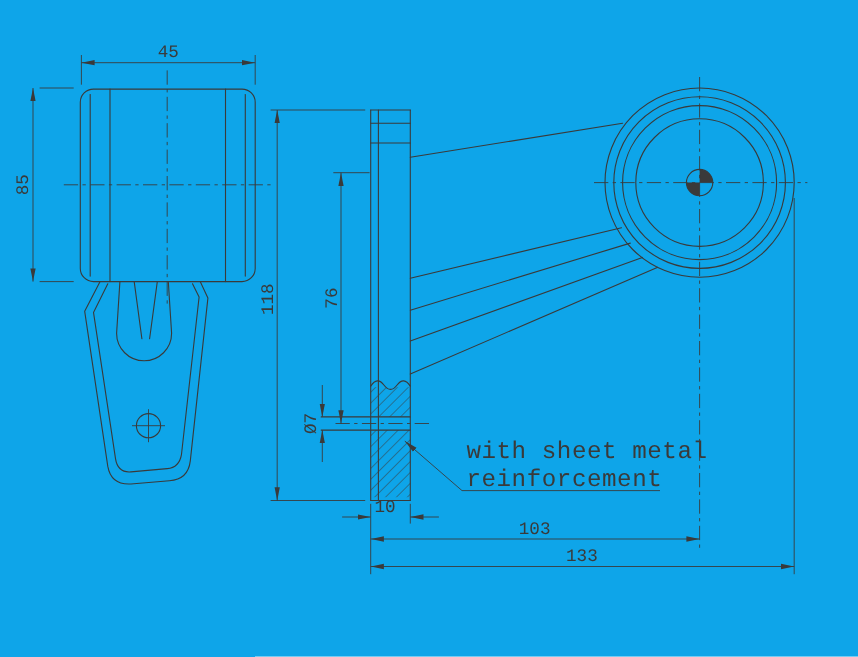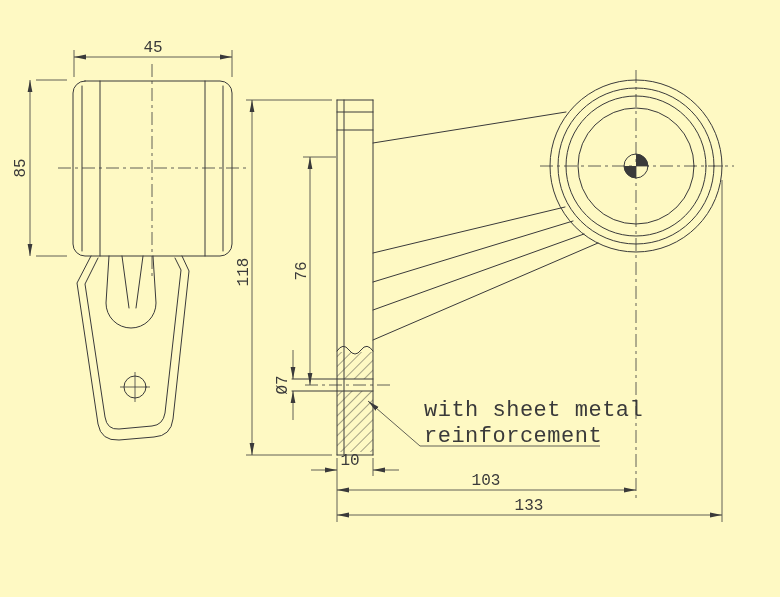--- a/index.html
+++ b/index.html
@@ -4,21 +4,21 @@
 <style>
   html, body {
     margin: 0;
     padding: 0;
     background: #ffffff;
   }
   .stage {
     position: relative;
     width: 780px;
     height: 597px;
-    background: #fef9c3;
+    background: #0ea5e9;
     overflow: hidden;
   }
   svg { display: block; }
   .ln {
     fill: none;
     stroke: #3a3a3a;
     stroke-width: 1;
     stroke-linecap: round;
     stroke-linejoin: round;
   }

